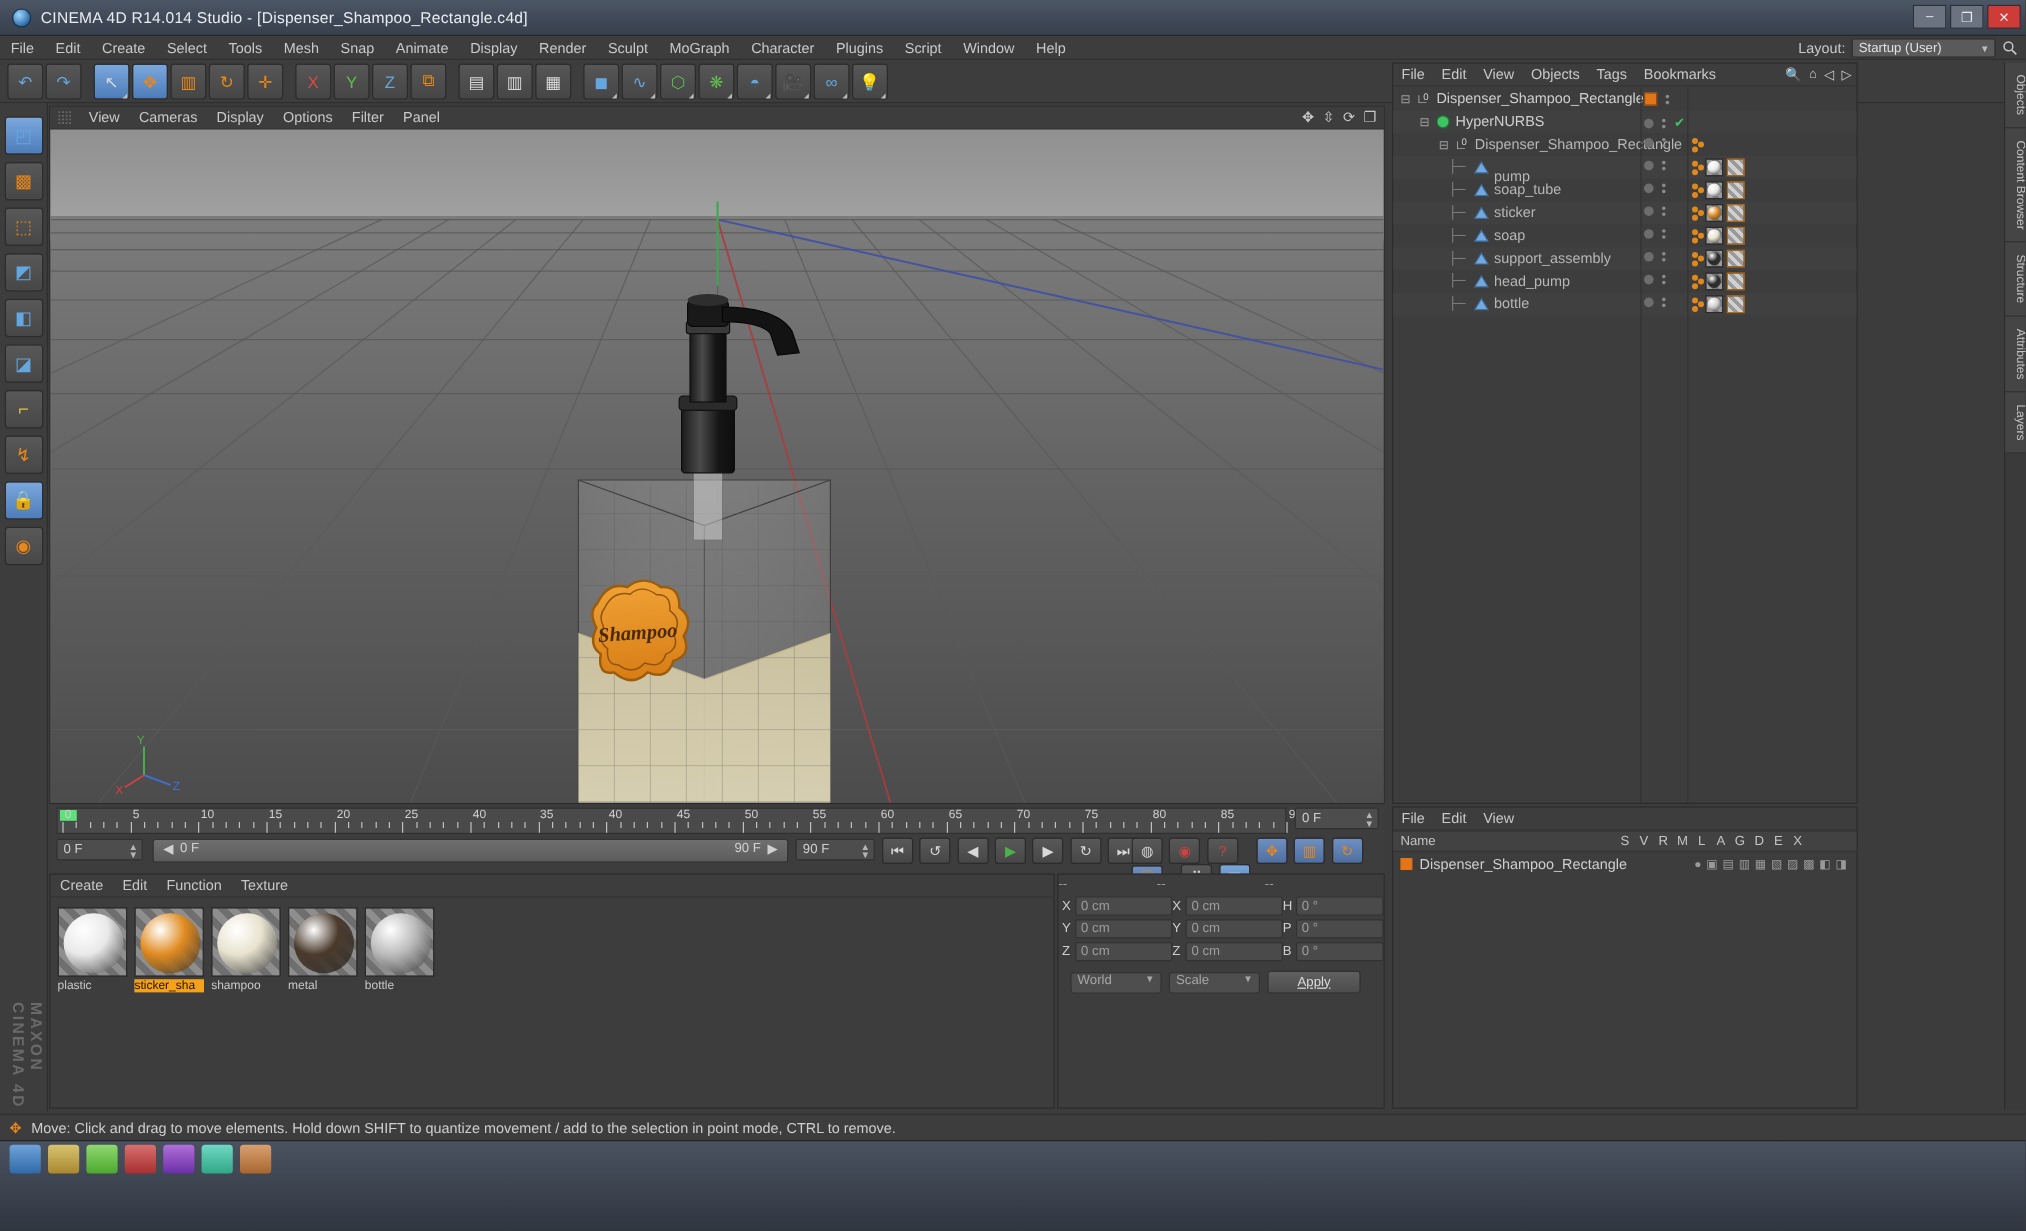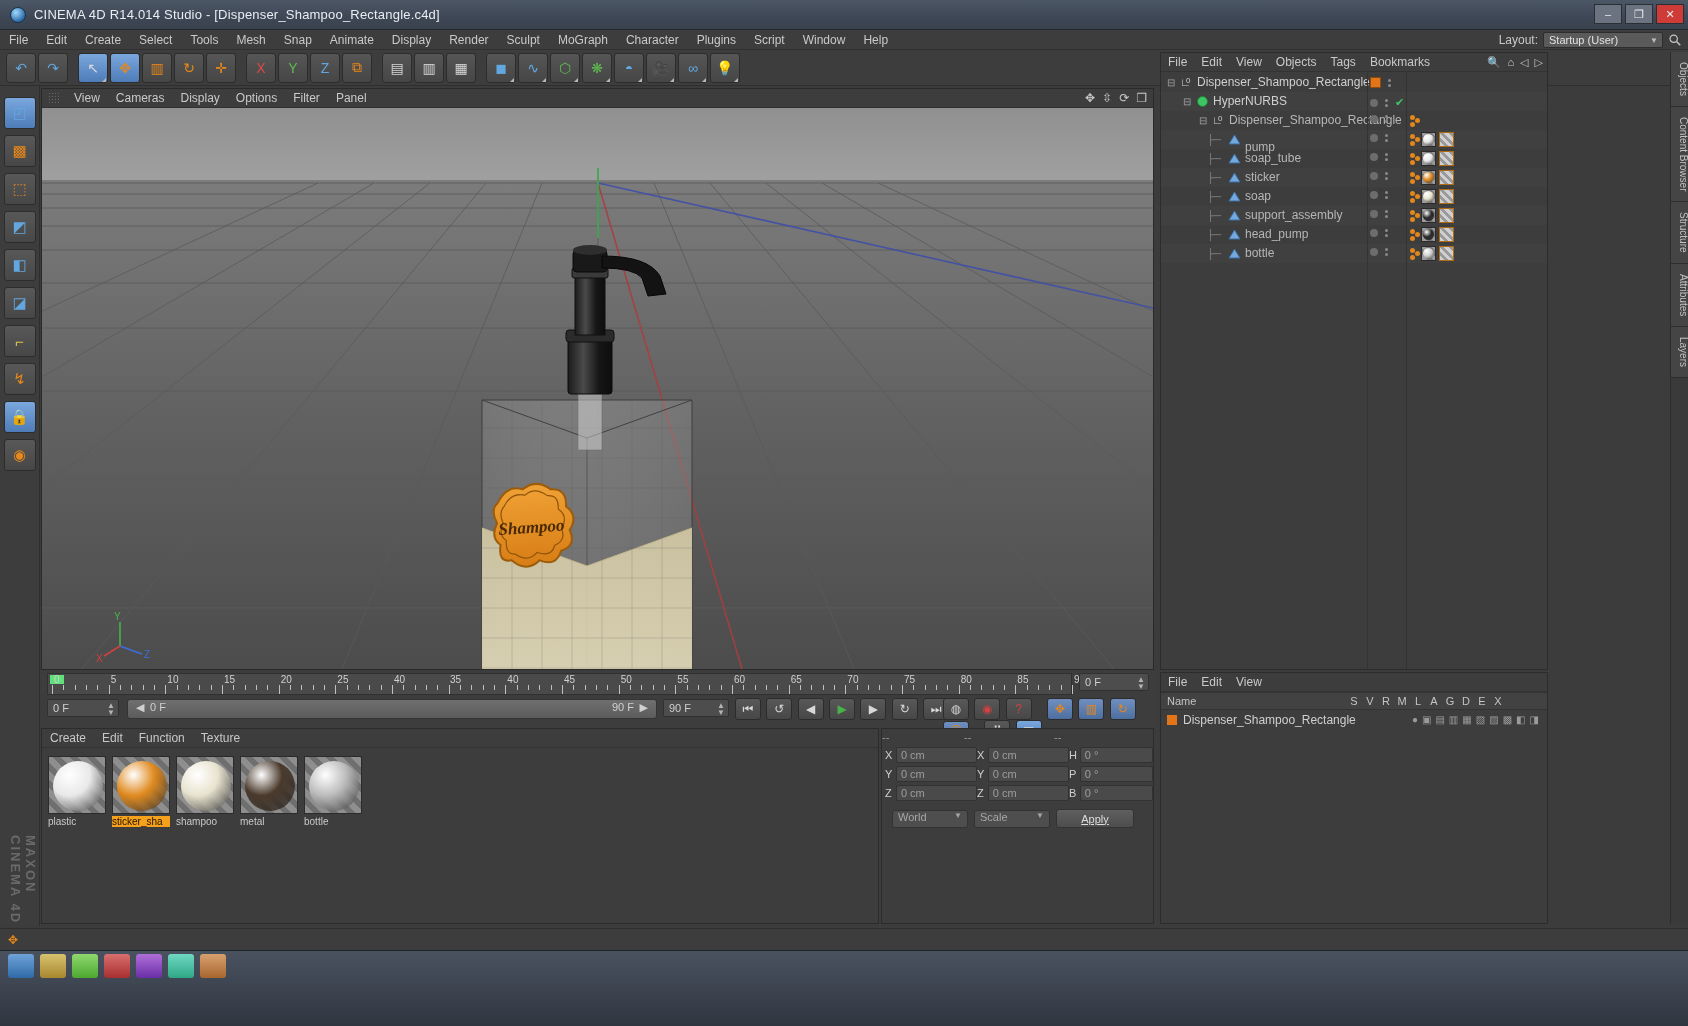--- a/index.html
+++ b/index.html
@@ -977,20 +977,21 @@
     <div class="rtab">Content Browser</div>
     <div class="rtab">Structure</div>
     <div class="rtab">Attributes</div>
     <div class="rtab">Layers</div>
   </div>
 
   <div class="maxon">MAXON CINEMA 4D</div>
 
   <div class="statusbar">
     <span class="sico">✥</span>
+    <span class="stxt">Move: Click and drag to move elements. Hold down SHIFT to quantize movement / add to the selection in point mode, CTRL to remove.</span>
   </div>
 
   <div class="taskbar">
     <div class="tbicons">
       <span class="tbi" style="background:linear-gradient(180deg,#6fa3d8,#2f6aa8)"></span>
       <span class="tbi" style="background:linear-gradient(180deg,#d8c36f,#a8872f)"></span>
       <span class="tbi" style="background:linear-gradient(180deg,#8fd86f,#4ca82f)"></span>
       <span class="tbi" style="background:linear-gradient(180deg,#d86f6f,#a82f2f)"></span>
       <span class="tbi" style="background:linear-gradient(180deg,#b06fd8,#6a2fa8)"></span>
       <span class="tbi" style="background:linear-gradient(180deg,#6fd8c3,#2fa887)"></span>

